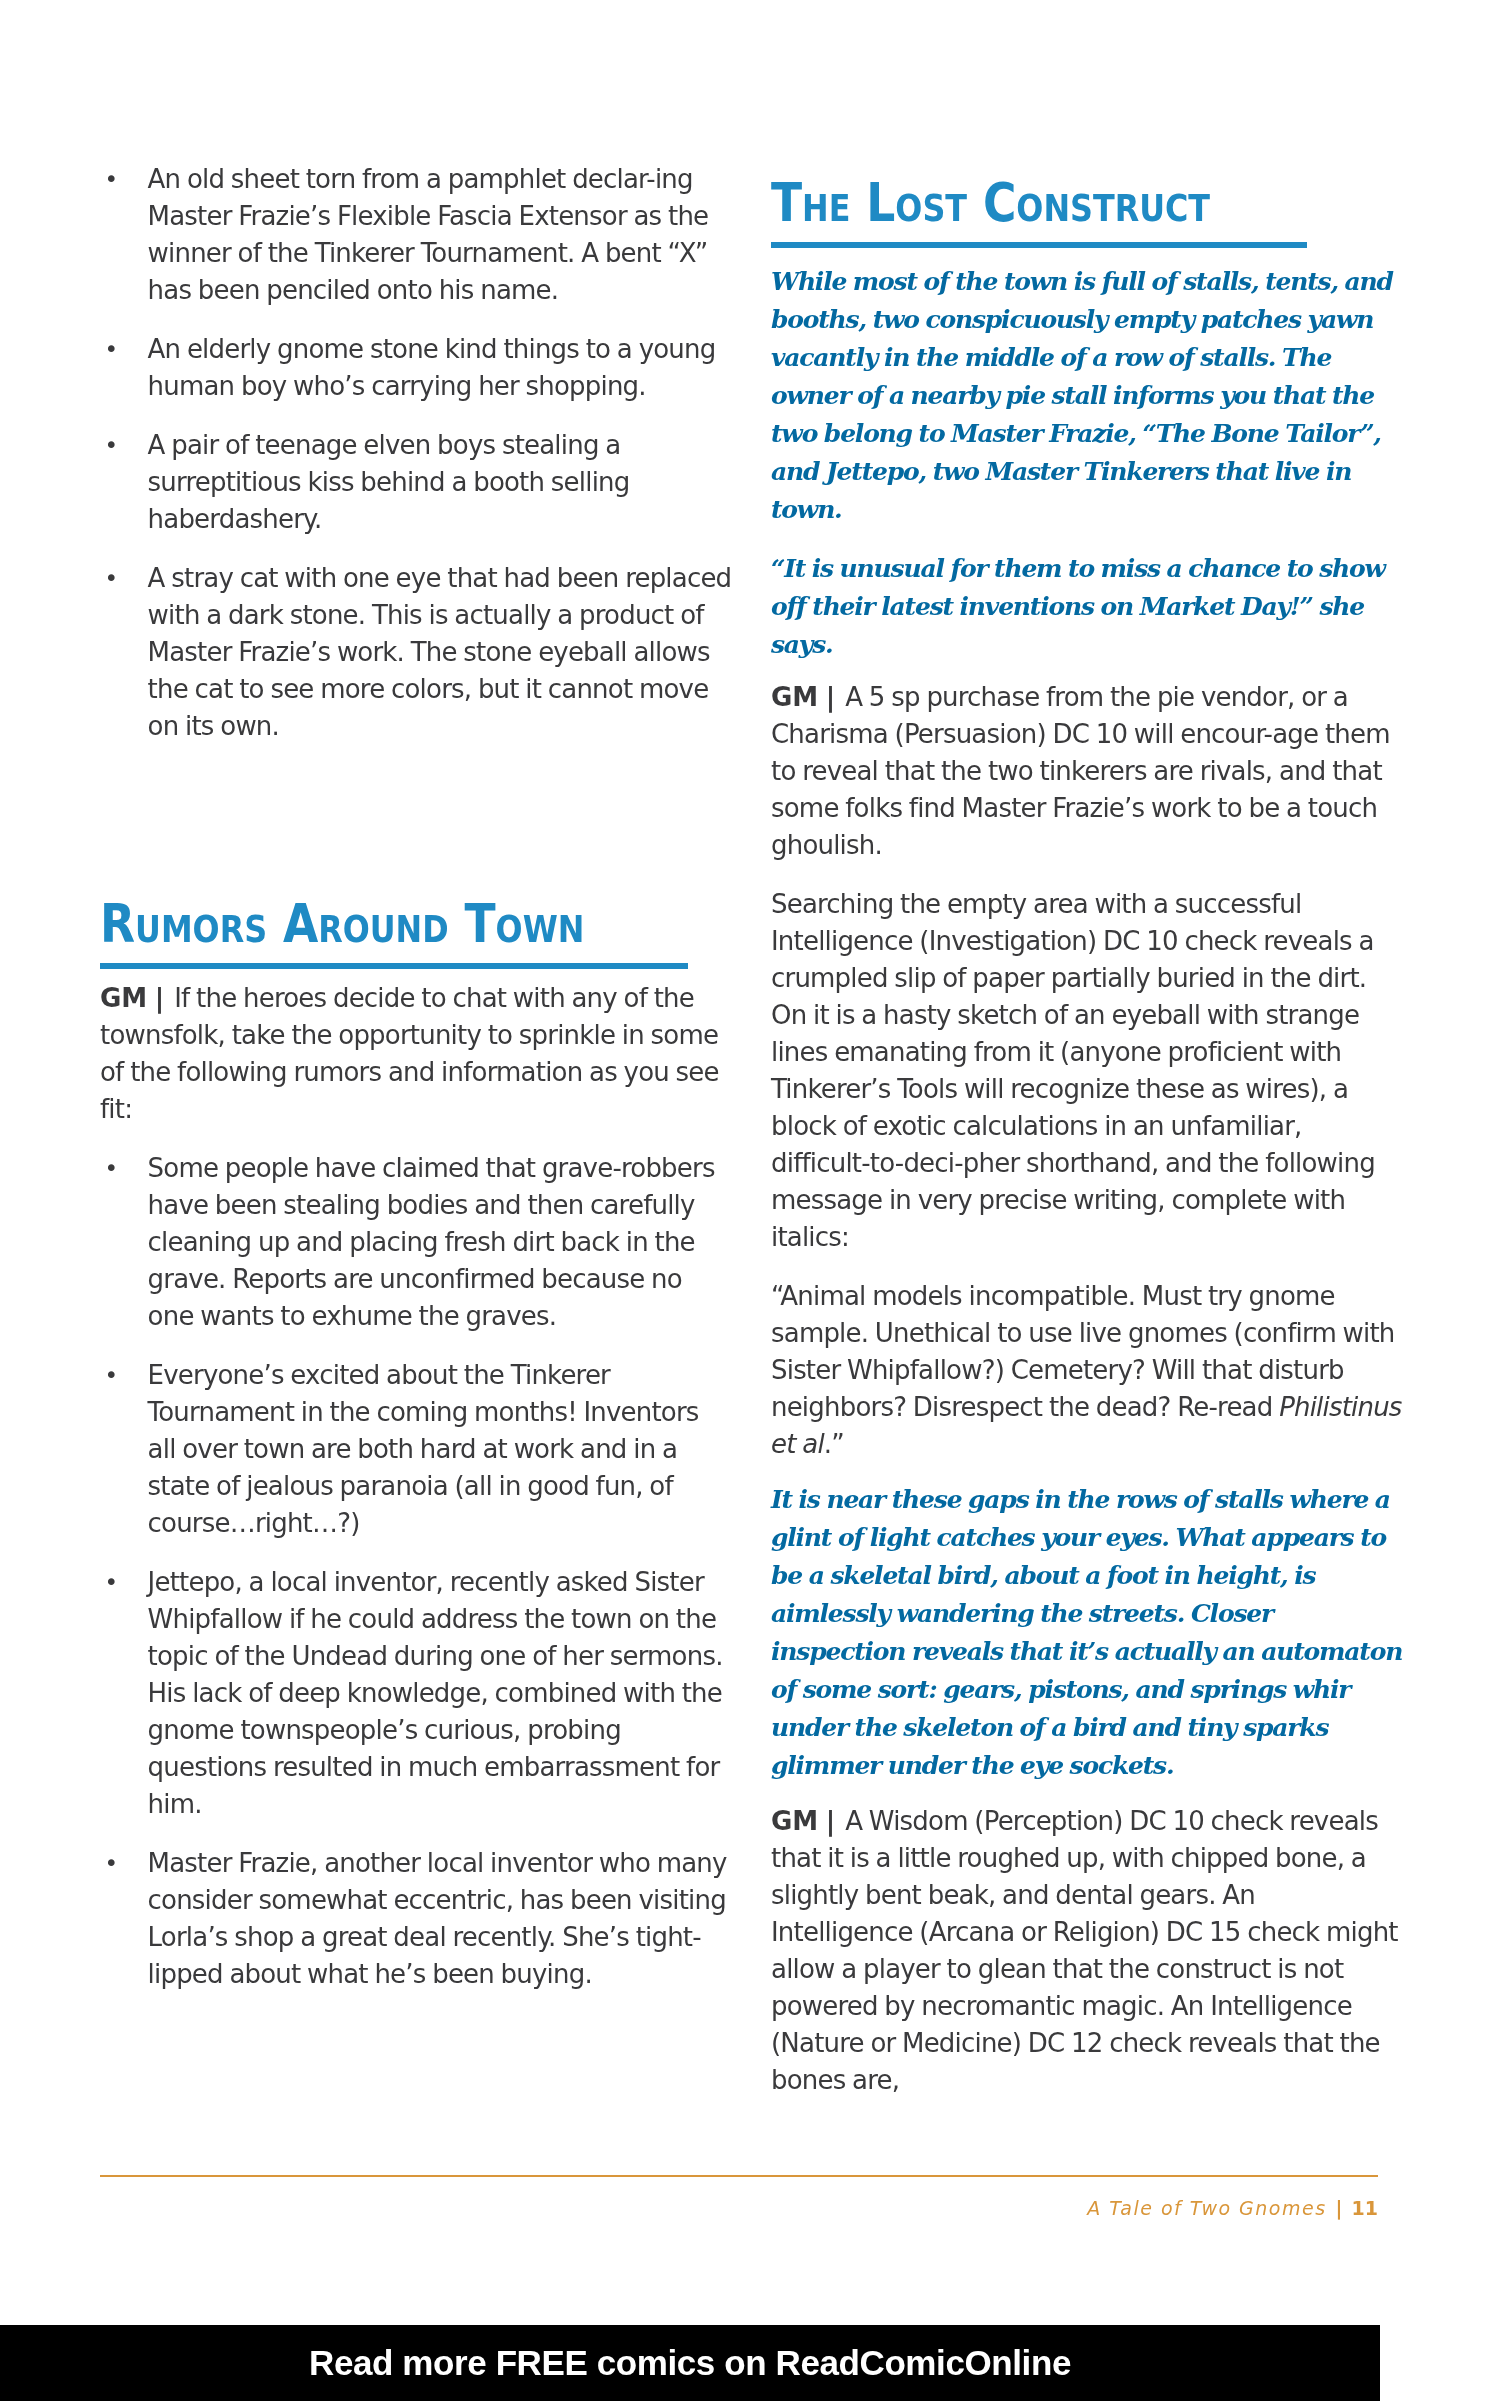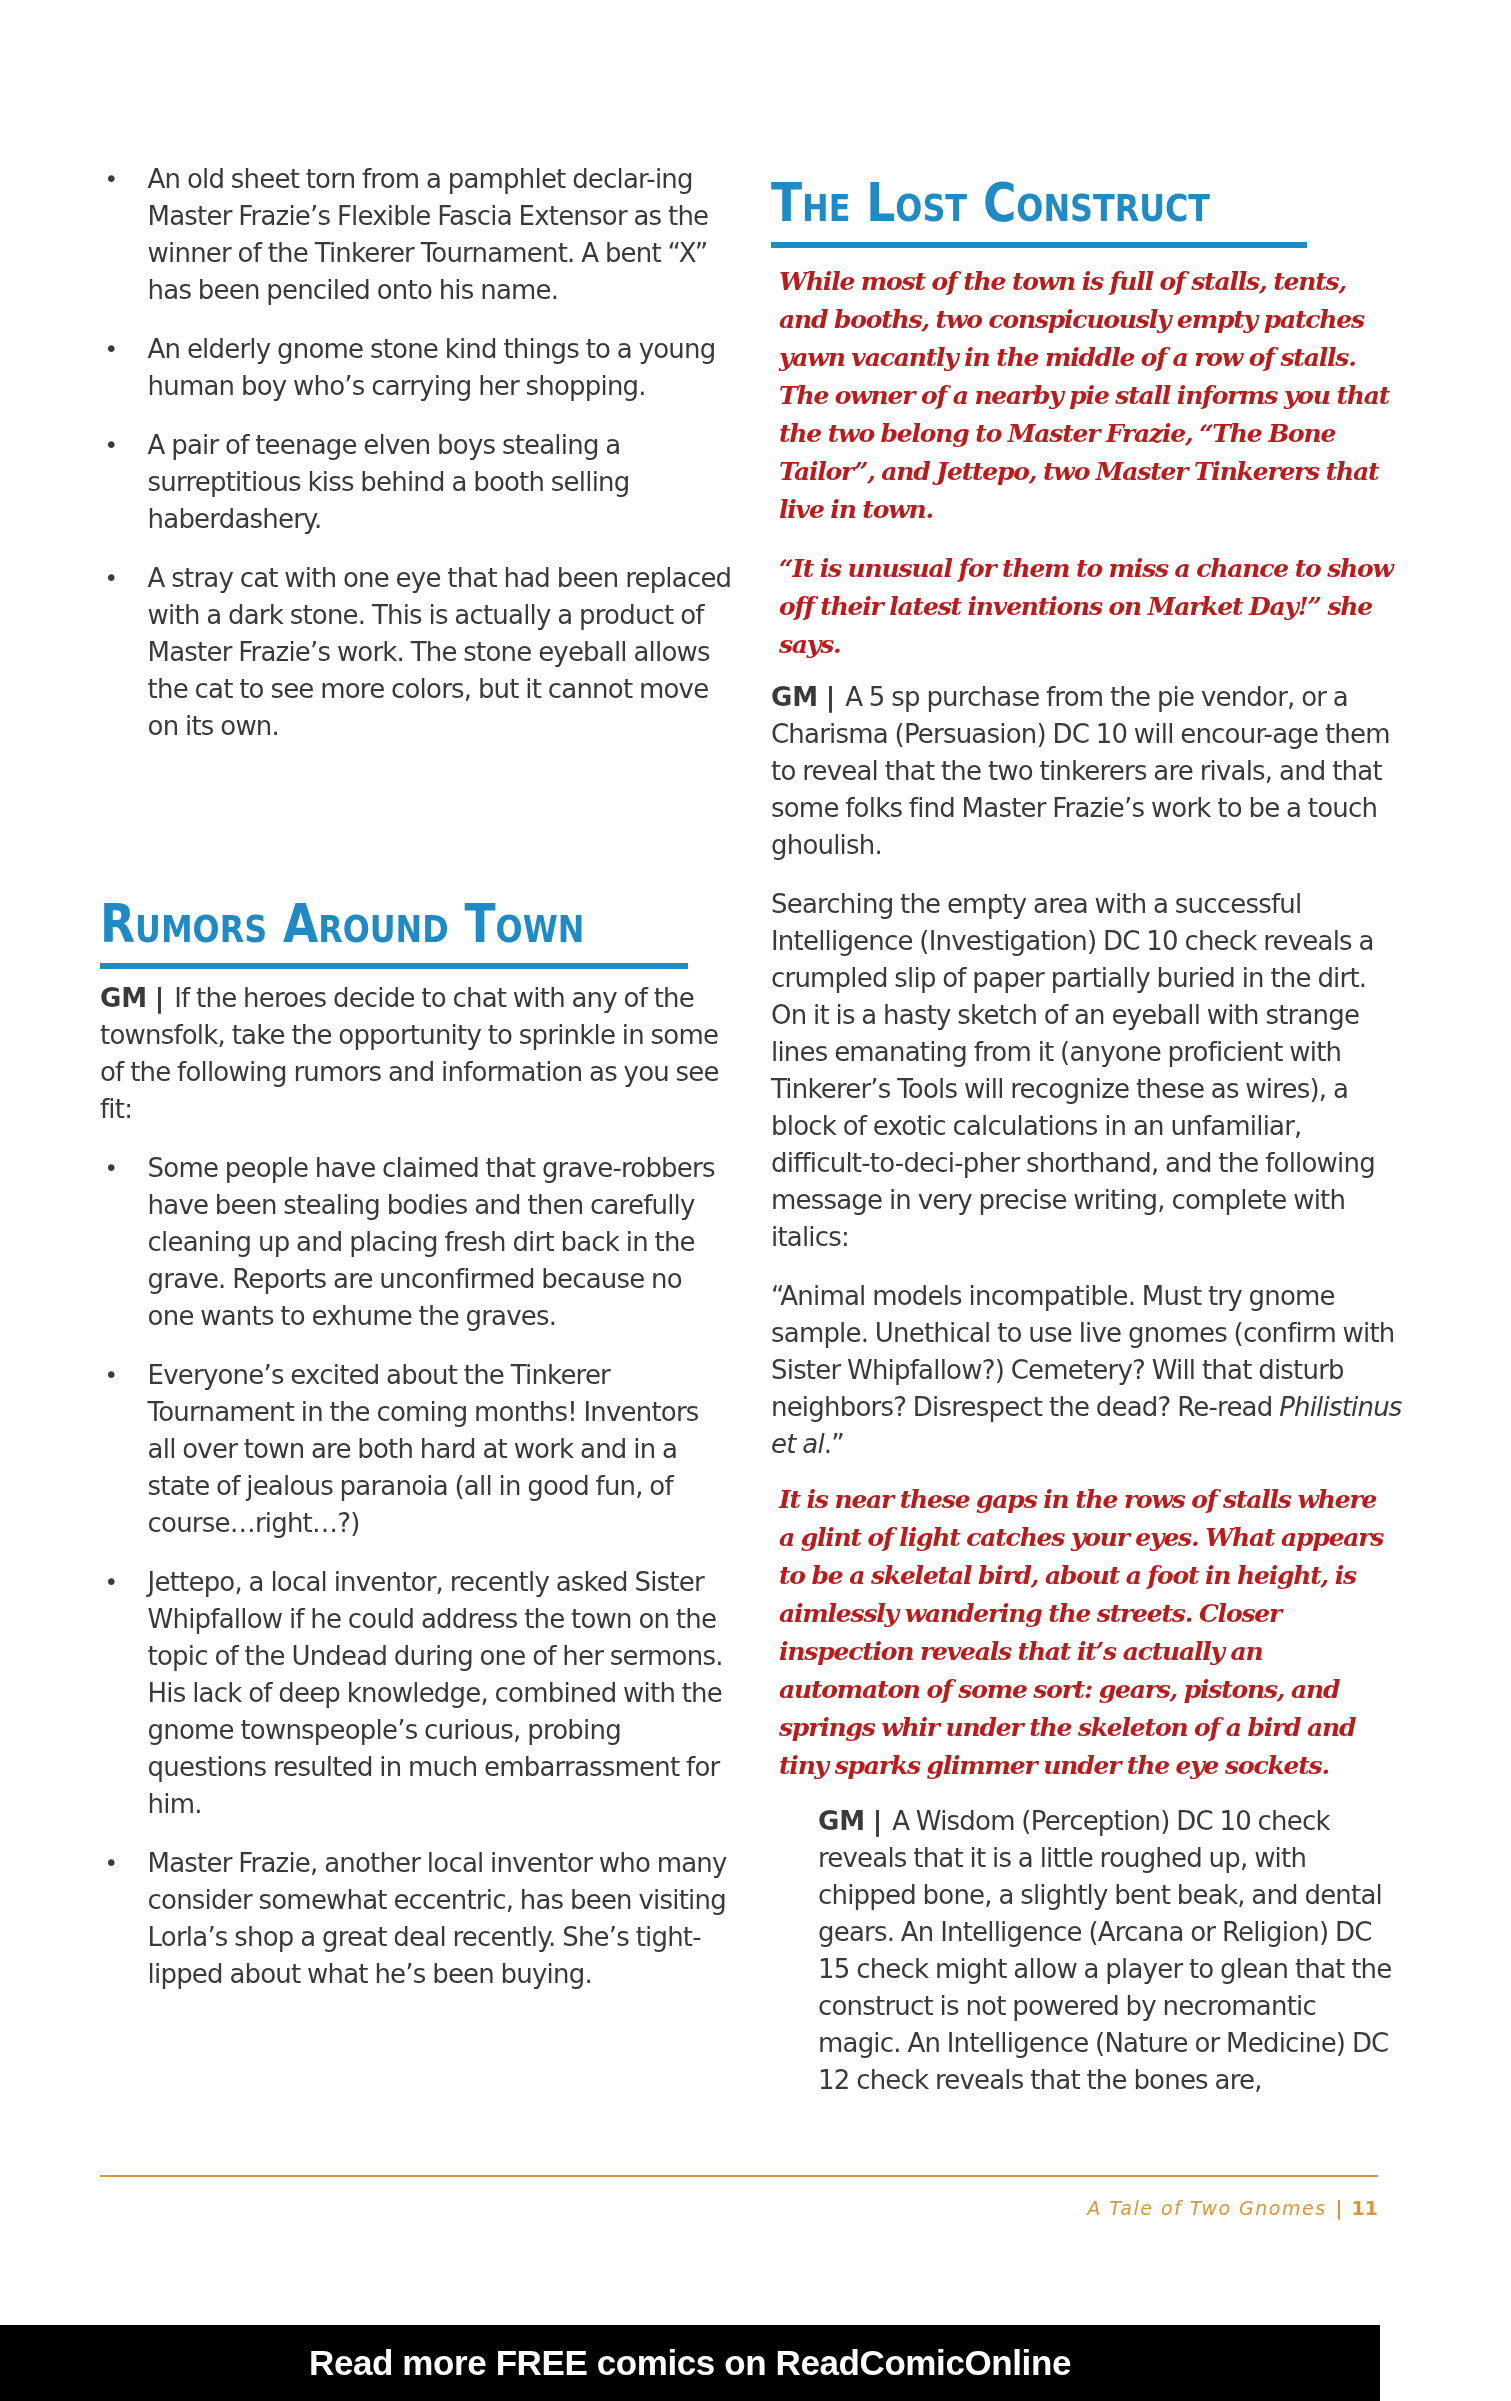--- a/index.html
+++ b/index.html
@@ -60,26 +60,26 @@
     transform-origin: left center;
   }
   .heading-rule {
     height: 6px;
     background: #1f8ac4;
   }
   .red-text {
     font-family: "DejaVu Serif", serif;
     font-style: italic;
     font-weight: bold;
-    color: #b91c1c;
+    color: #0369a1;
     font-size: 25px;
     line-height: 38px;
     letter-spacing: -1.2px;
     word-spacing: -0.8px;
-    margin: 8px;
+    margin: 0;
   }
   .gm-label {
     font-weight: bold;
     letter-spacing: 0;
   }
   .gm-sep {
     font-weight: bold;
     margin: 0 10.7px 0 7.6px;
   }
   .italic { font-style: italic; }
@@ -162,21 +162,21 @@
   </p>
 
   <p class="body-text" style="margin-top:22px;">Searching the empty area with a successful Intelligence (Investigation) DC 10 check reveals a crumpled slip of paper partially buried in the dirt. On it is a hasty sketch of an eyeball with strange lines emanating from it (anyone proficient with Tinkerer’s Tools will recognize these as wires), a block of exotic calculations in an unfamiliar, difficult-to-deci-pher shorthand, and the following message in very precise writing, complete with italics:</p>
 
   <p class="body-text" style="margin-top:22px;">
     <span>“Animal models incompatible. Must try gnome sample. Unethical to use live gnomes (confirm with Sister Whipfallow?) Cemetery? Will that disturb neighbors? Disrespect the dead? Re-read </span><span class="italic">Philistinus et al</span><span>.”</span>
   </p>
 
   <p class="red-text" style="margin-top:18px;">It is near these gaps in the rows of stalls where a glint of light catches your eyes. What appears to be a skeletal bird, about a foot in height, is aimlessly wandering the streets. Closer inspection reveals that it’s actually an automaton of some sort: gears, pistons, and springs whir under the skeleton of a bird and tiny sparks glimmer under the eye sockets.</p>
 
-  <p class="body-text" style="margin-top:18px;margin-left:47px;">
+  <p class="body-text" style="margin-top:18px;">
     <span class="gm-label">GM</span><span class="gm-sep">|</span><span>A Wisdom (Perception) DC 10 check reveals that it is a little roughed up, with chipped bone, a slightly bent beak, and dental gears. An Intelligence (Arcana or Religion) DC 15 check might allow a player to glean that the construct is not powered by necromantic magic. An Intelligence (Nature or Medicine) DC 12 check reveals that the bones are,</span>
   </p>
 </div>
 
 <div class="footer-rule"></div>
 <div class="footer">
   <span class="title">A Tale of Two Gnomes</span><span class="sep">|</span><span class="page">11</span>
 </div>
 
 <div class="banner">

